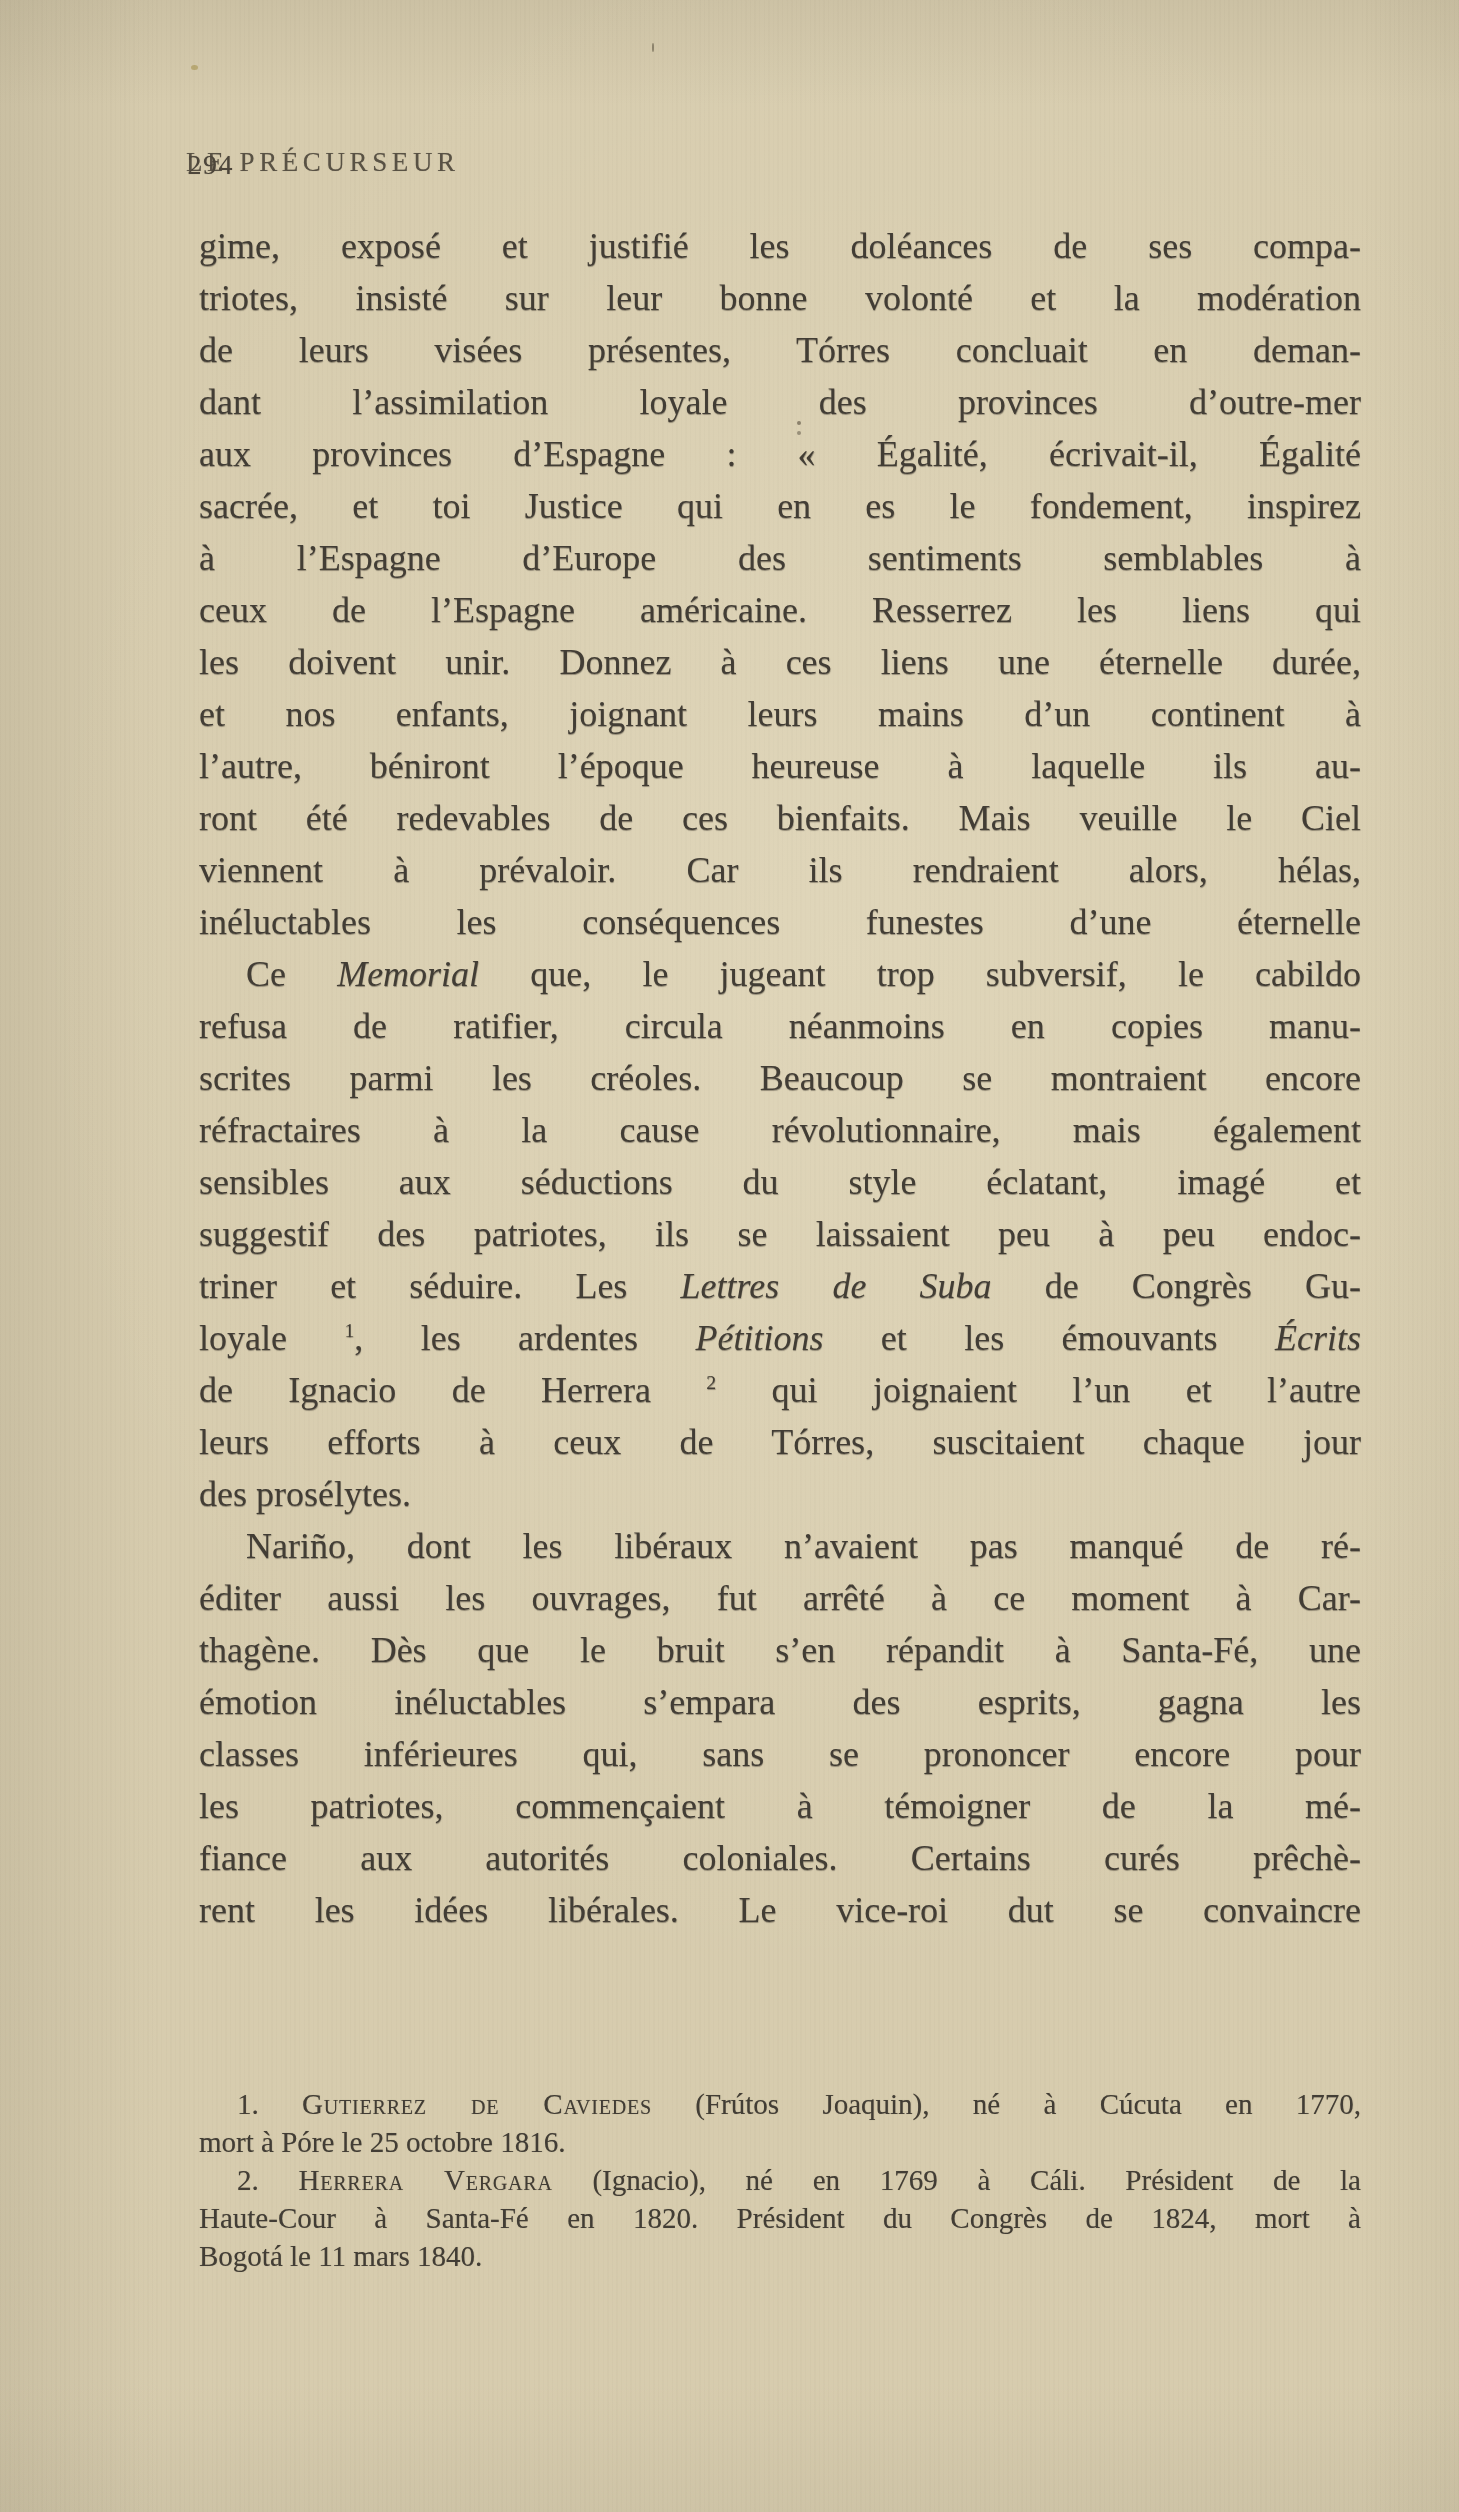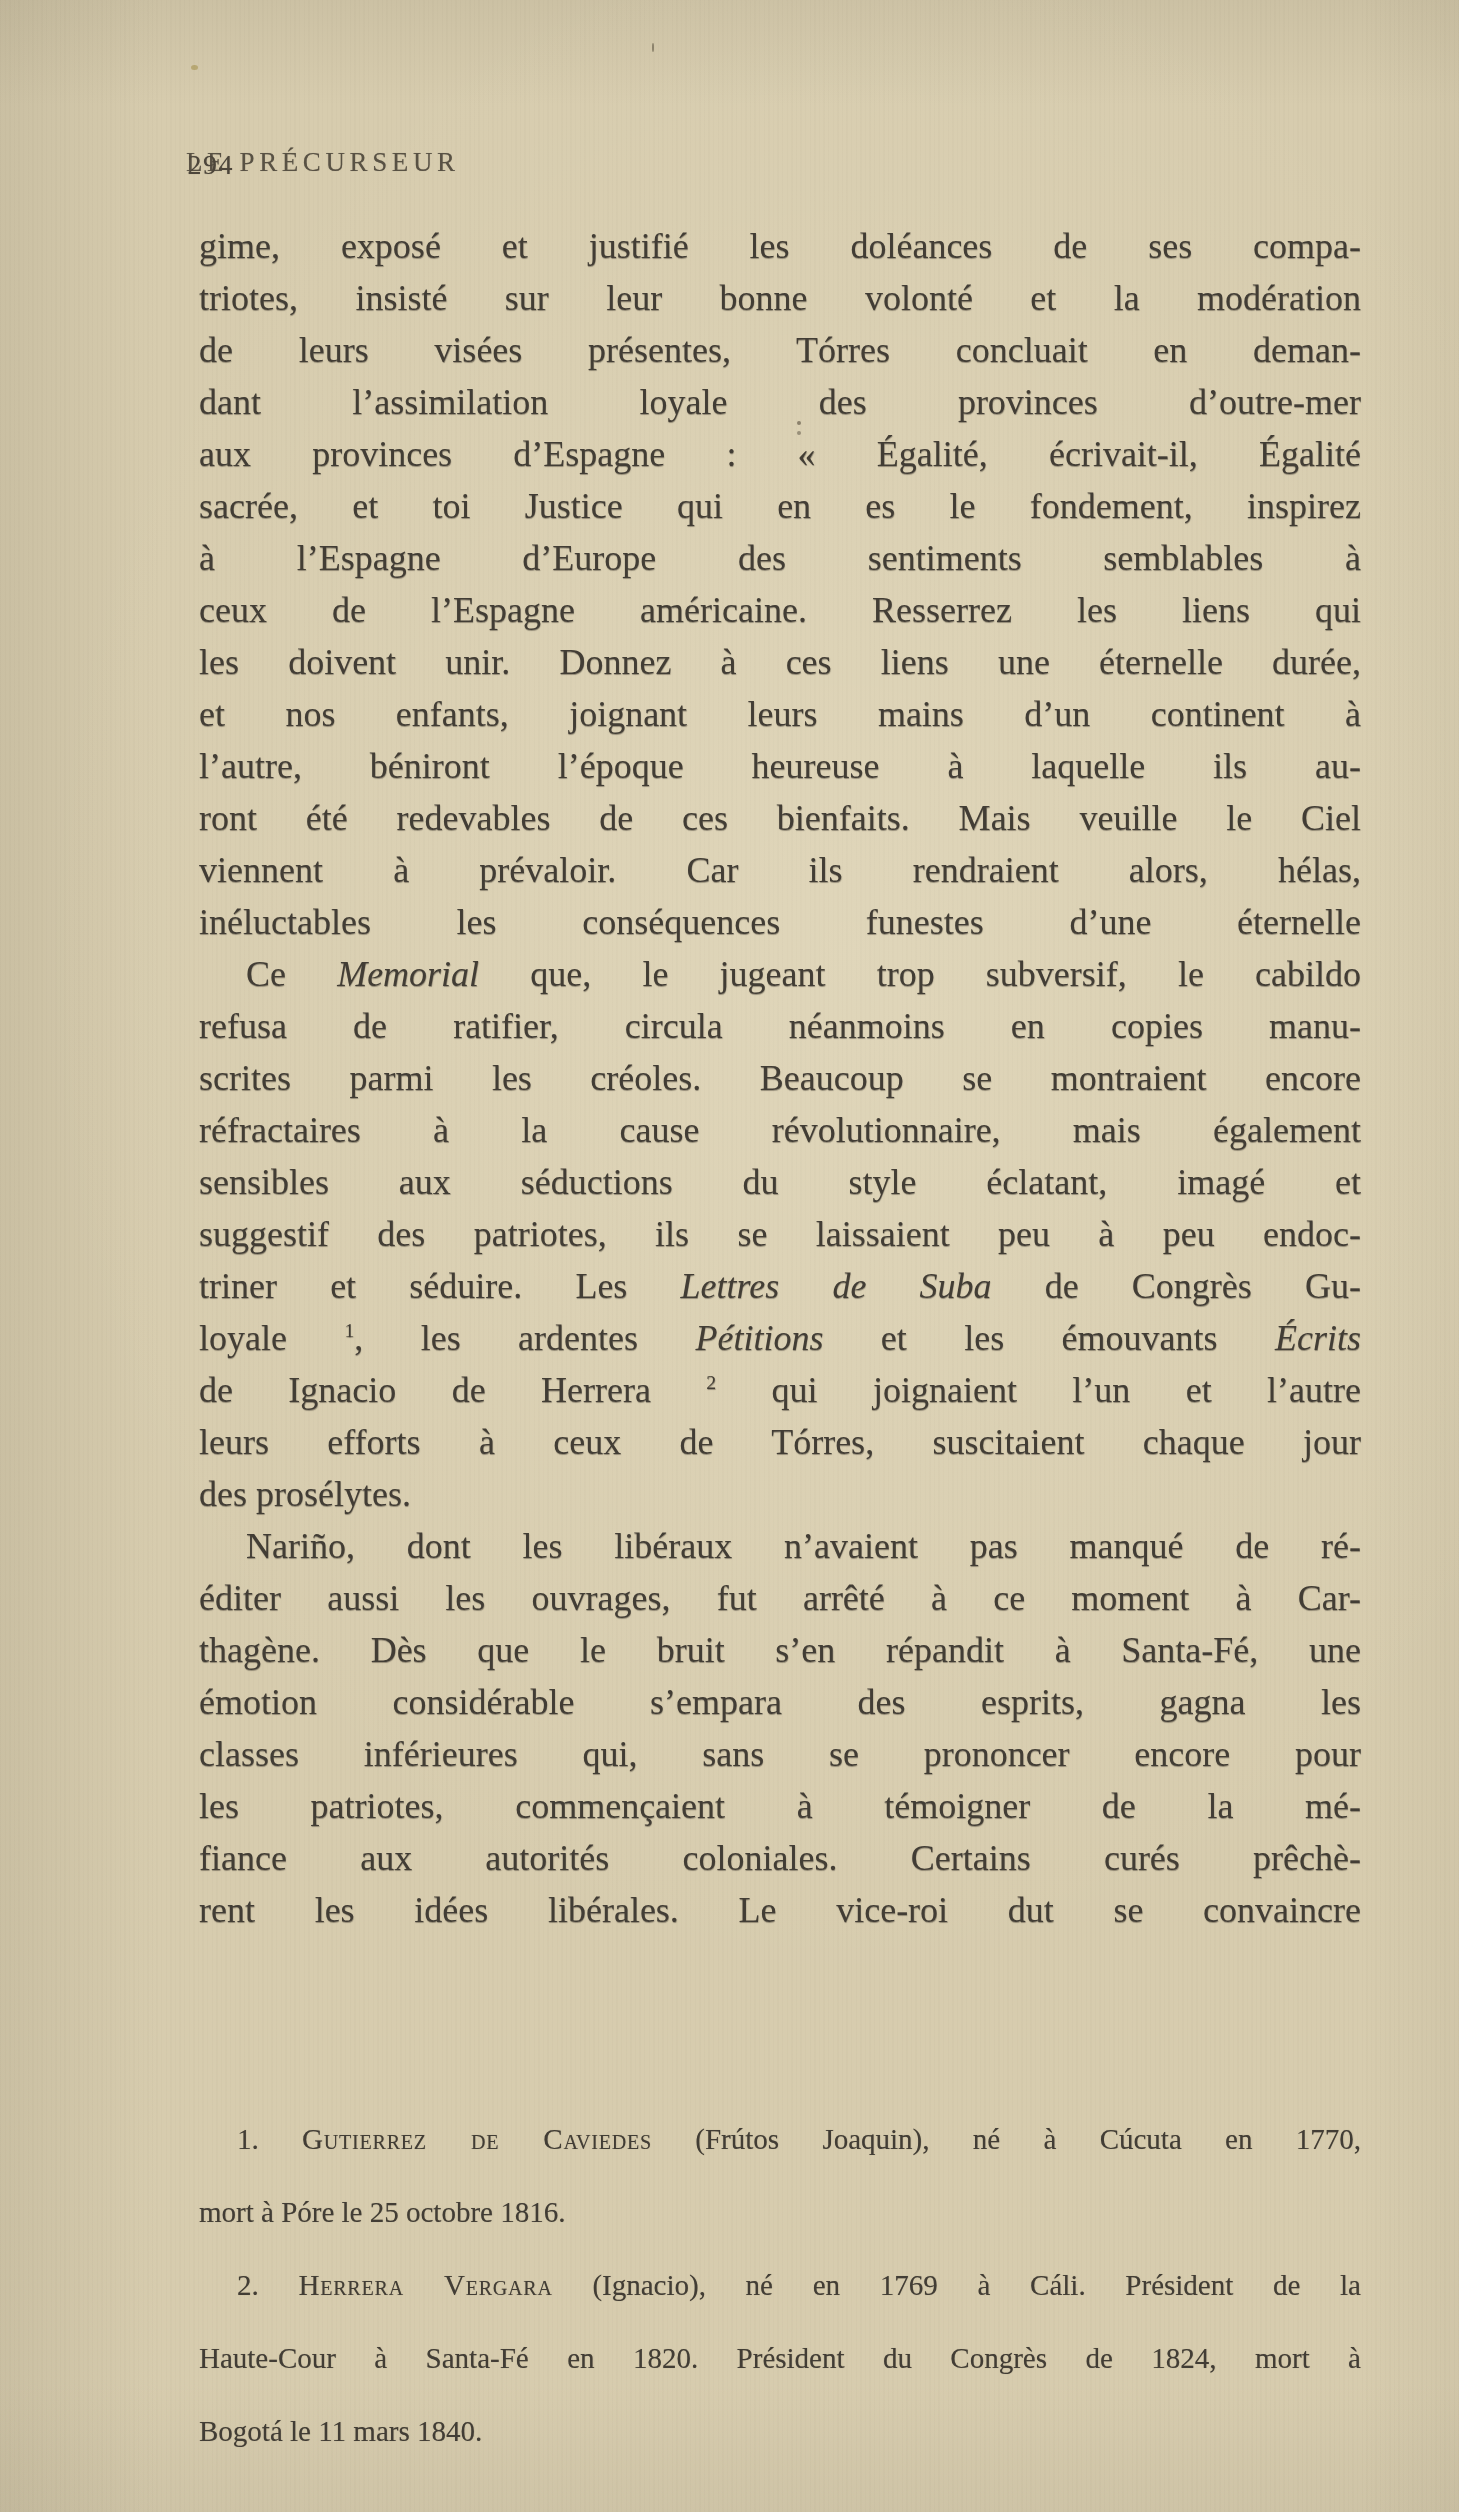--- a/index.html
+++ b/index.html
@@ -43,21 +43,21 @@
     position: absolute; left: 199px; top: 2085px; width: 1162px;
     font-size: 29px;
     text-shadow: 0.2px 0.4px 0.7px rgba(60,54,44,0.42);
   }
   .line {
     height: 52px; line-height: 52px;
     text-align: justify; text-align-last: justify;
   }
   .fn-line {
     height: 38px; line-height: 38px;
-    text-align: justify; text-align-last: justify; margin-top: 35px;
+    text-align: justify; text-align-last: justify;
   }
   .line.end, .fn-line.end { text-align-last: left; }
   .line.indent { text-indent: 47px; }
   .fn-line.indent { text-indent: 38px; }
   .i  { font-style: italic; }
   .sc { font-variant: small-caps; letter-spacing: 0.8px; }
   .sup { font-size: 0.55em; vertical-align: super; line-height: 0; }
   .speck { position: absolute; border-radius: 50%; }
   .speck-colon { left: 797px; top: 421px; width: 3.8px; height: 3.8px;
     background: rgba(72,64,50,0.55); box-shadow: 0 10px 0 rgba(72,64,50,0.45); }
@@ -103,21 +103,21 @@
         <div class="line"><span>triner et séduire. Les </span><span class="i">Lettres de Suba</span><span> de Congrès Gu-</span></div>
         <div class="line"><span>loyale </span><span class="sup">1</span><span>, les ardentes </span><span class="i">Pétitions</span><span> et les émouvants </span><span class="i">Écrits</span></div>
         <div class="line"><span>de Ignacio de Herrera </span><span class="sup">2</span><span> qui joignaient l’un et l’autre</span></div>
         <div class="line"><span>leurs efforts à ceux de Tórres, suscitaient chaque jour</span></div>
         <div class="line end"><span>des prosélytes.</span></div>
       </div>
       <div>
         <div class="line indent"><span>Nariño, dont les libéraux n’avaient pas manqué de ré-</span></div>
         <div class="line"><span>éditer aussi les ouvrages, fut arrêté à ce moment à Car-</span></div>
         <div class="line"><span>thagène. Dès que le bruit s’en répandit à Santa-Fé, une</span></div>
-        <div class="line"><span>émotion considérable s’empara des esprits, gagna les</span></div>
+        <div class="line"><span>émotion inéluctables s’empara des esprits, gagna les</span></div>
         <div class="line"><span>classes inférieures qui, sans se prononcer encore pour</span></div>
         <div class="line"><span>les patriotes, commençaient à témoigner de la mé-</span></div>
         <div class="line"><span>fiance aux autorités coloniales. Certains curés prêchè-</span></div>
         <div class="line"><span>rent les idées libérales. Le vice-roi dut se convaincre</span></div>
       </div>
     </main>
 
   <section class="footnote-block" id="footnote-text">
       <div>
         <div class="fn-line indent"><span>1. </span><span class="sc">Gutierrez de Caviedes</span><span> (Frútos Joaquin), né à Cúcuta en 1770,</span></div>

